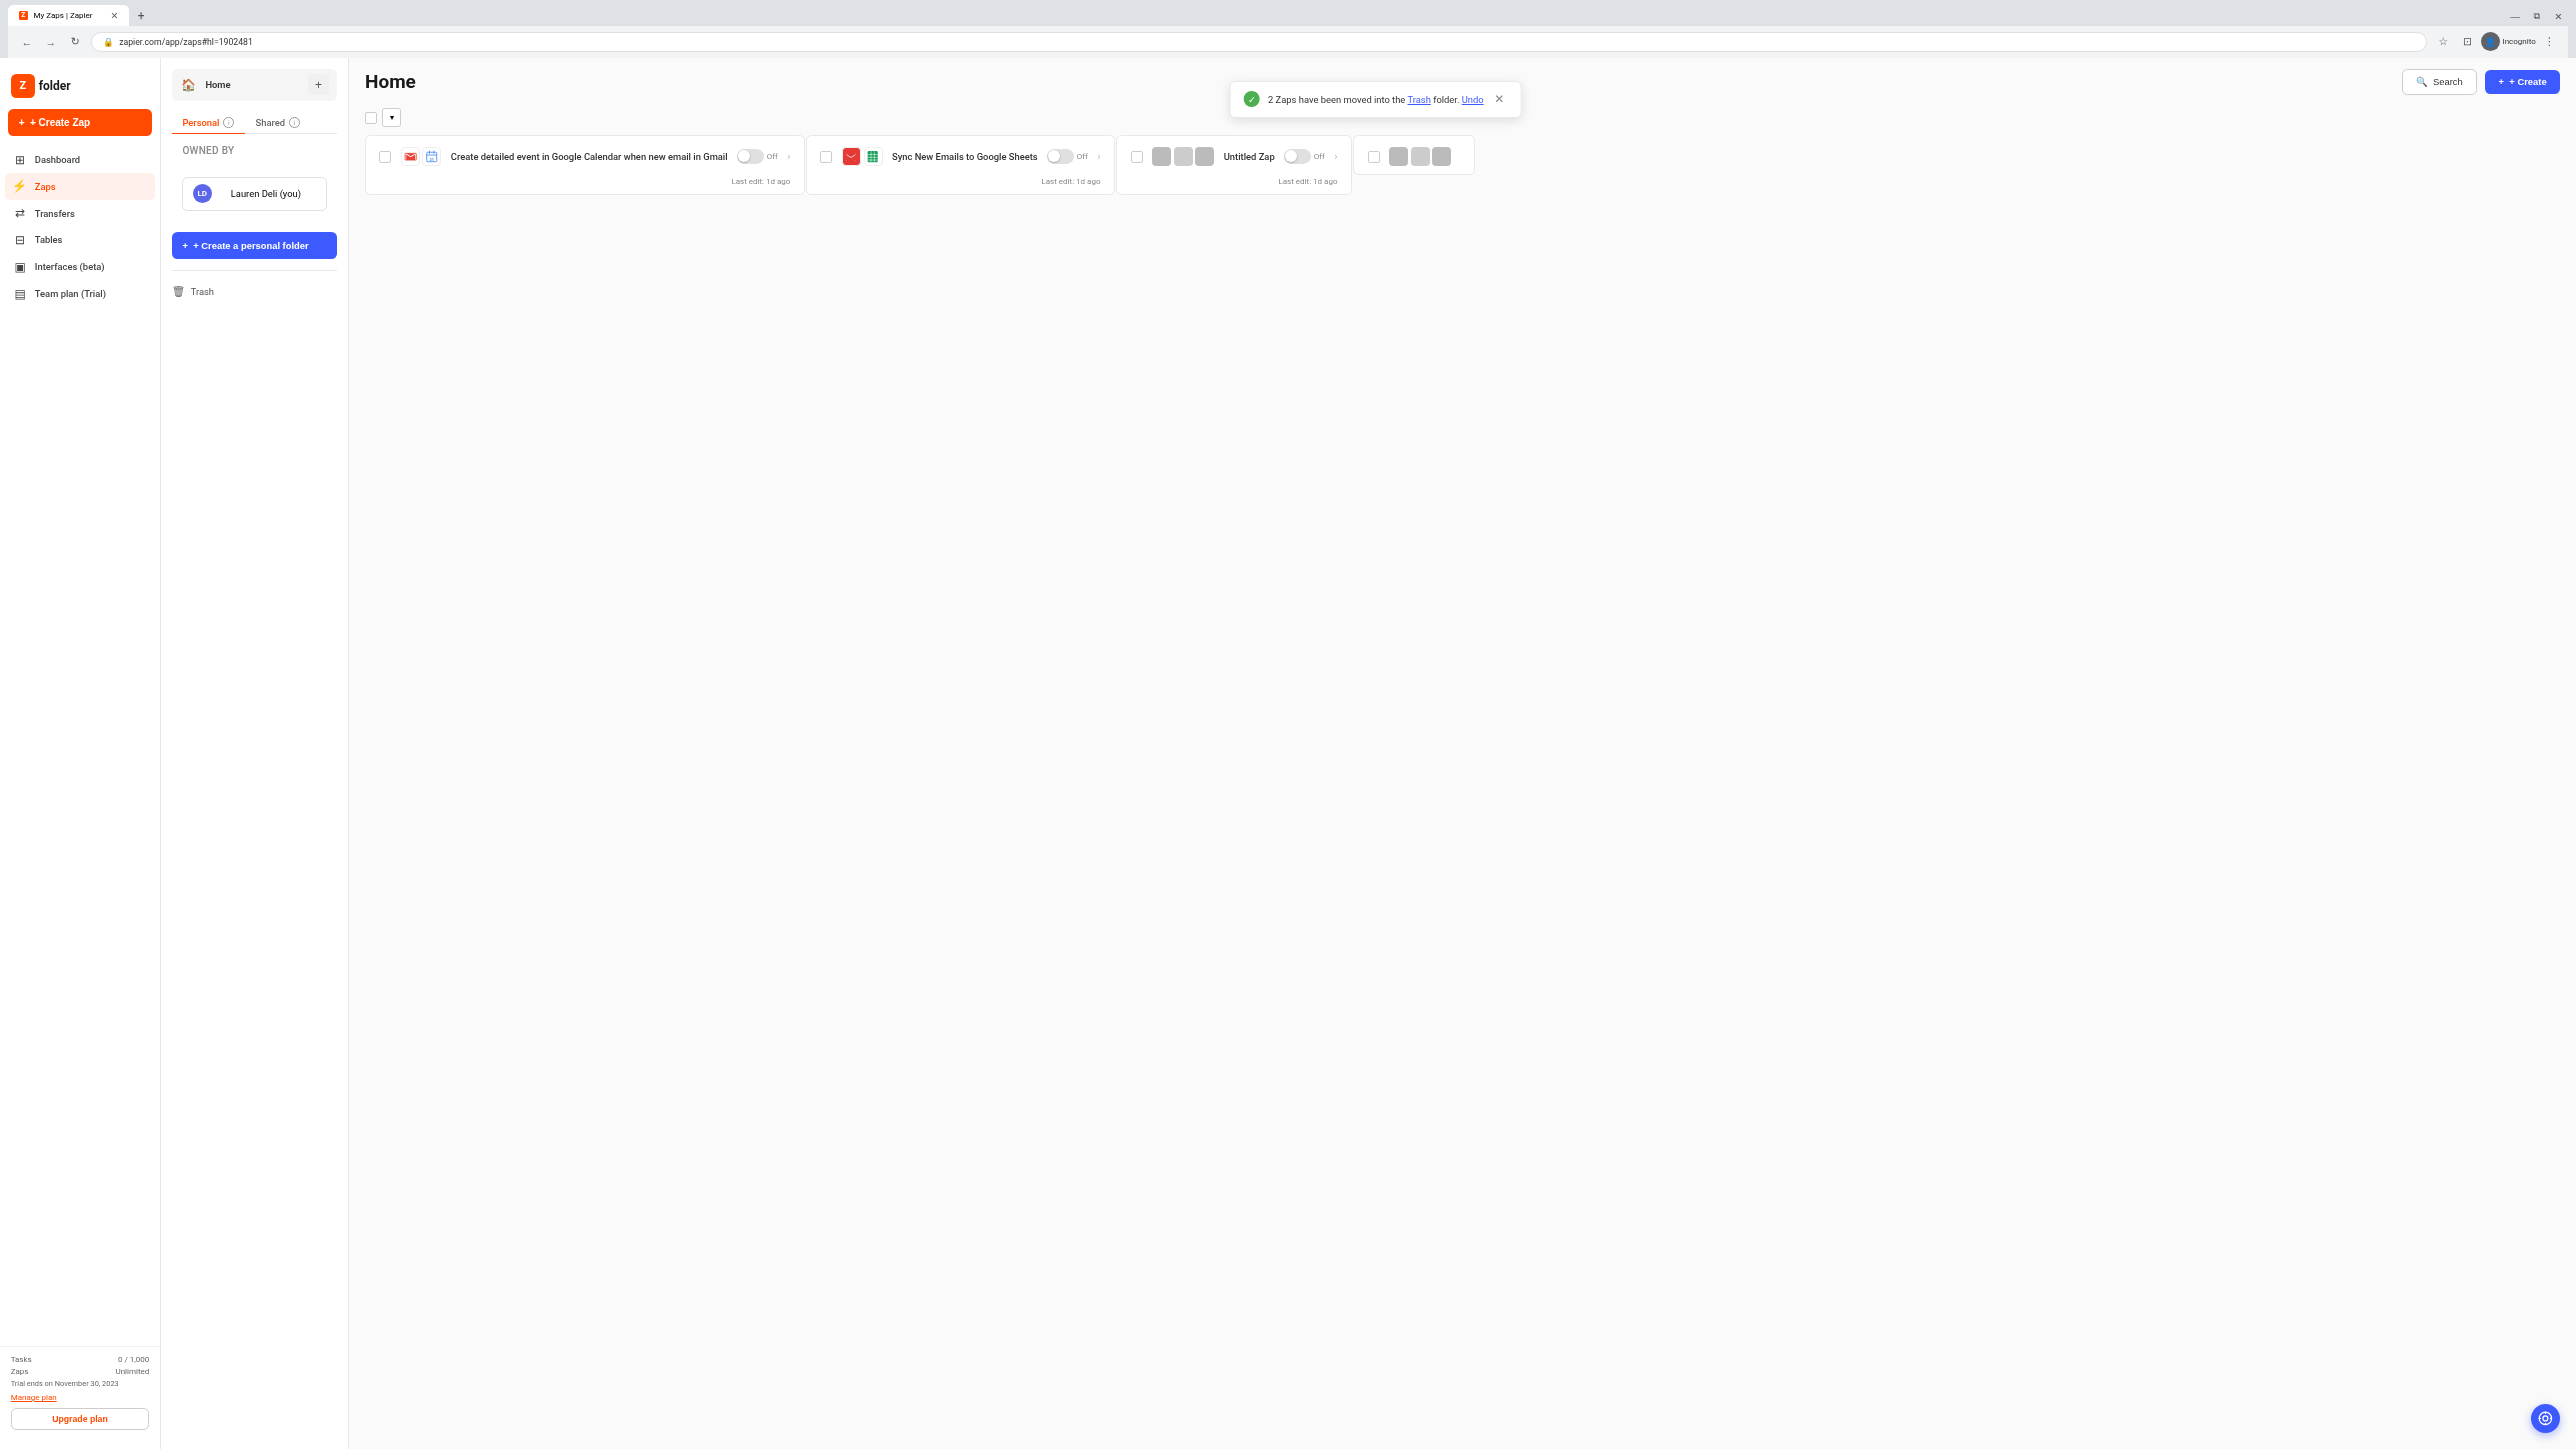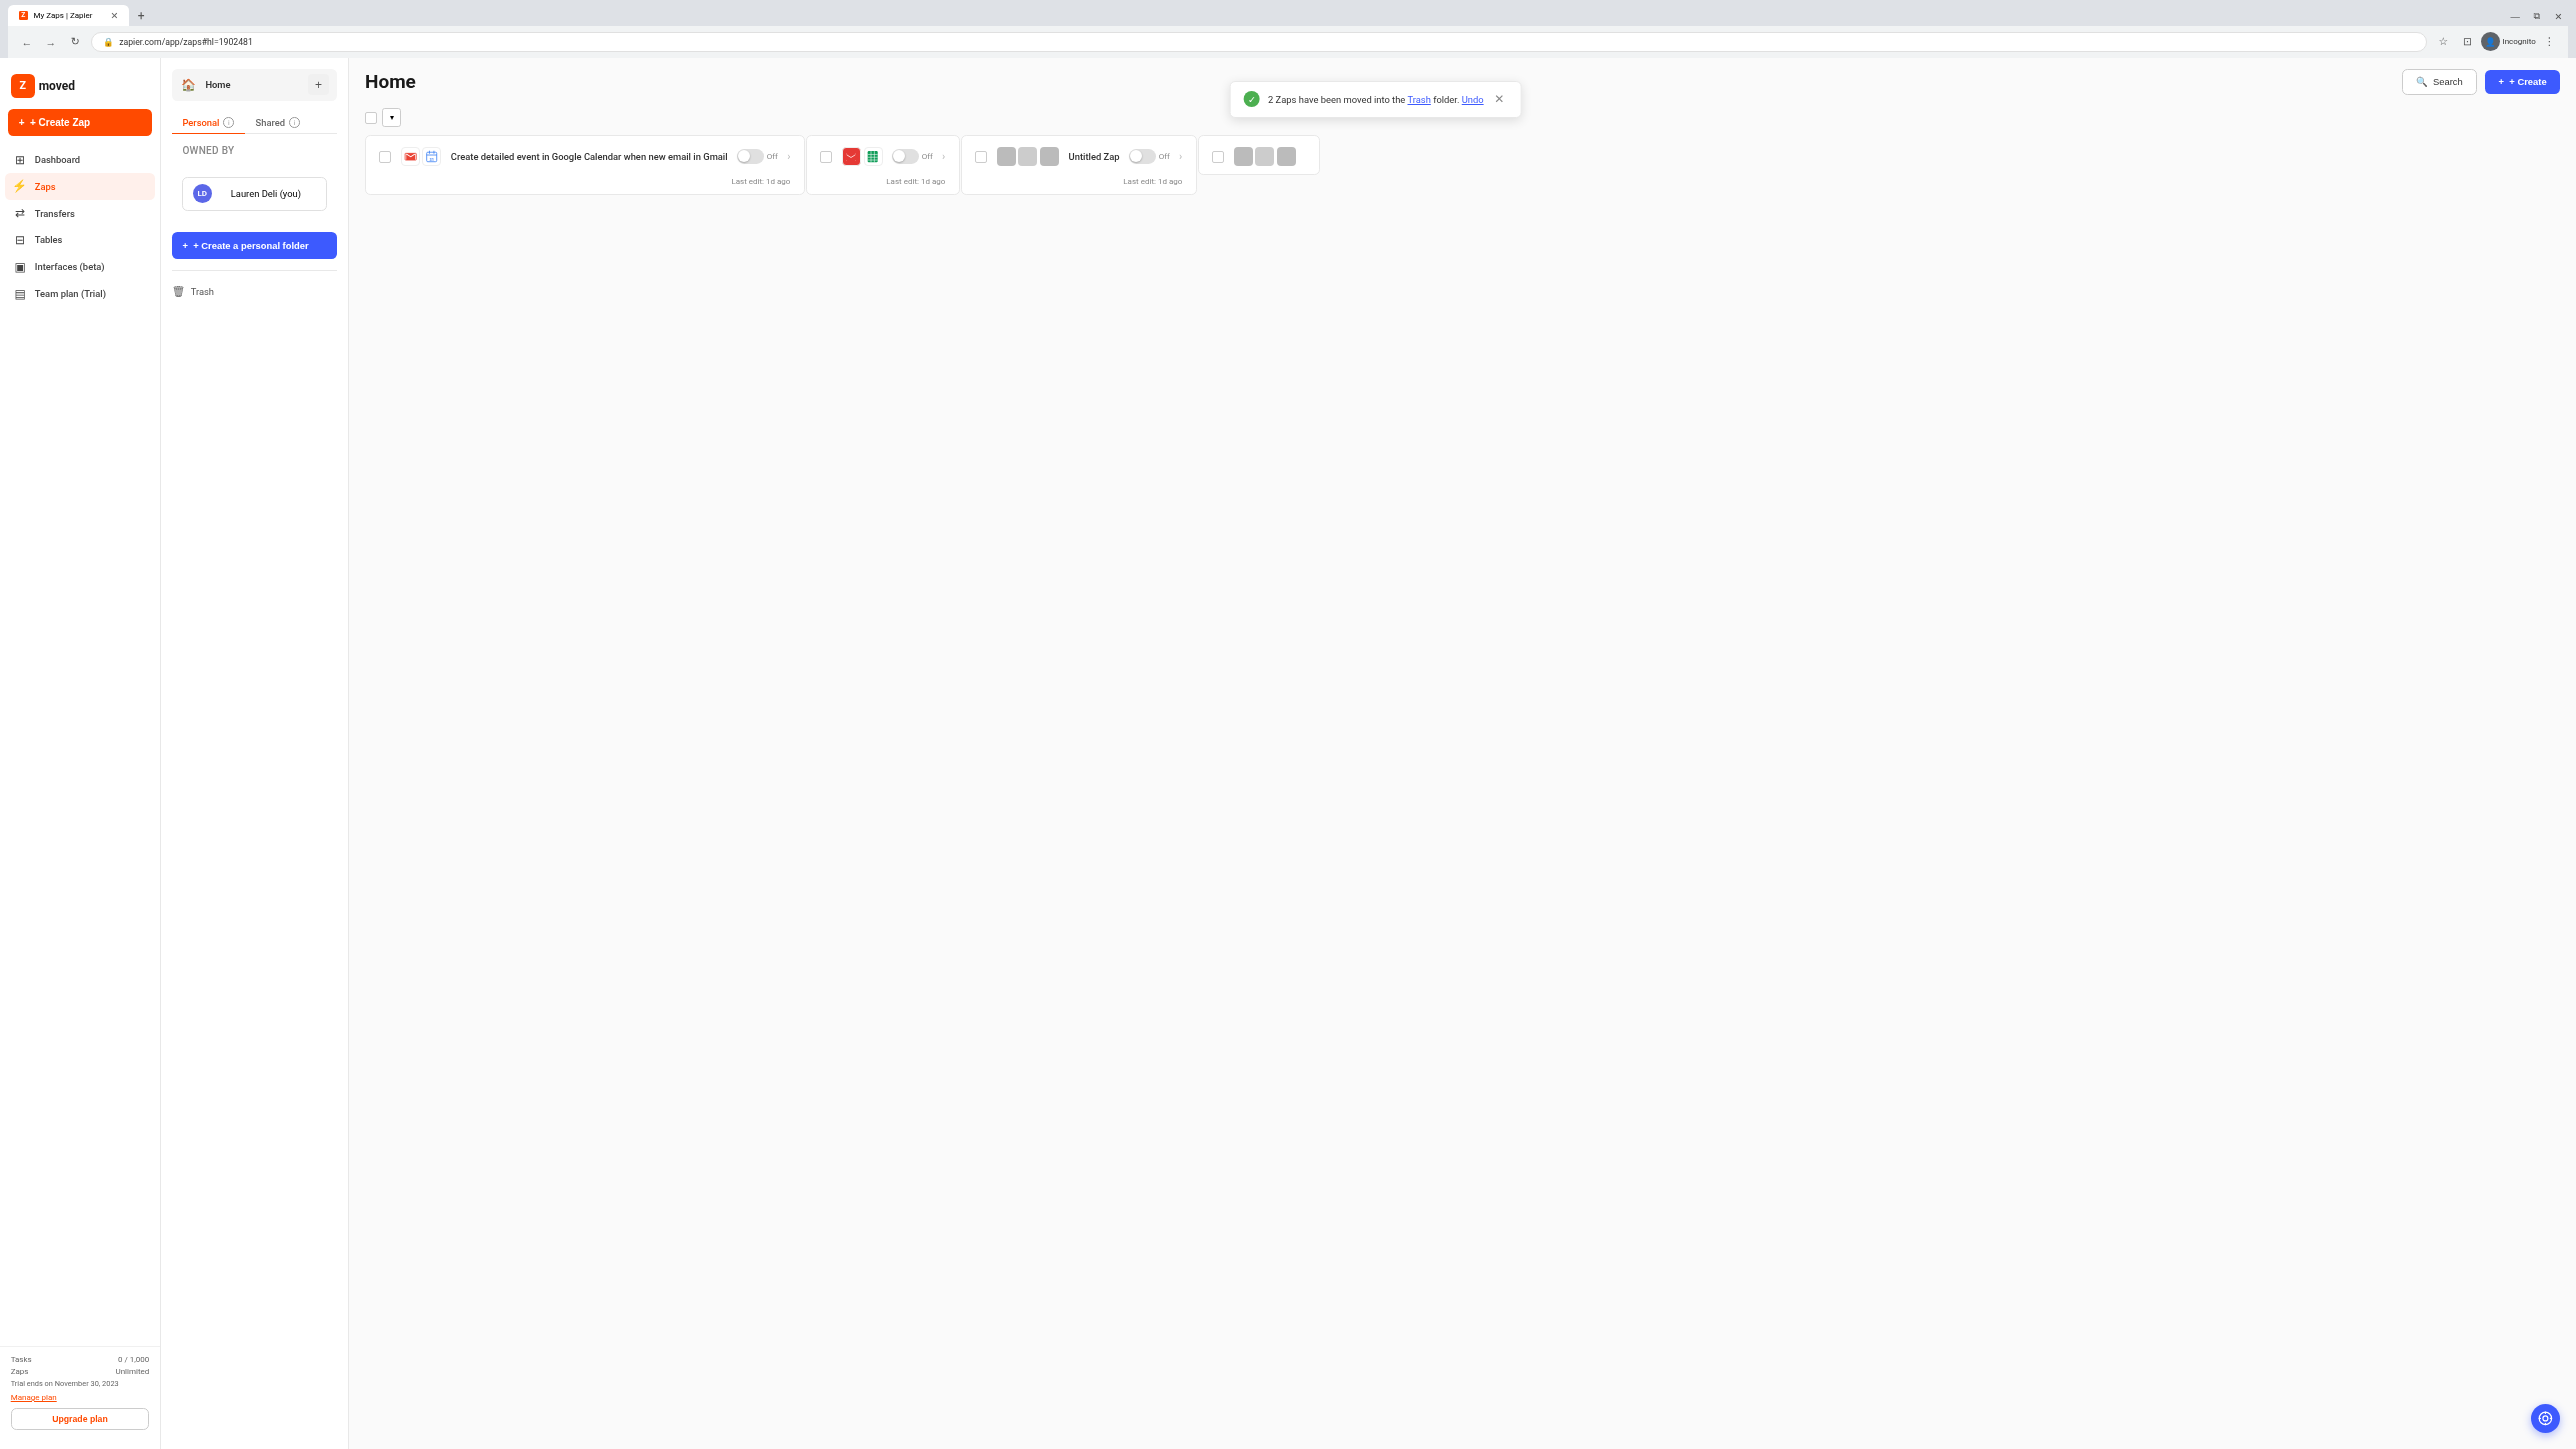--- a/index.html
+++ b/index.html
@@ -146,21 +146,21 @@
       <button class="browser-action-btn">⋮</button>
     </div>
   </div>
 </div>
 
 <div class="app-wrapper">
 
   <div class="sidebar">
     <div class="zapier-logo">
       <div class="zapier-logo-icon">Z</div>
-      <span style="font-size:12px; font-weight:700; color:#1a1a1a;">moved</span>
+      <span style="font-size:12px; font-weight:700; color:#1a1a1a;">folder</span>
     </div>
 
     <button class="create-zap-btn">
       <span>+</span>
       <span>+ Create Zap</span>
     </button>
 
     <div class="sidebar-nav">
       <div class="sidebar-nav-item">
         <span class="nav-icon">⊞</span>
@@ -320,20 +320,21 @@
                 <svg width="13.4" height="13.4" viewBox="0 0 24 24">
                     <rect x="3" y="2" width="18" height="20" rx="2" fill="#0F9D58"></rect>
                     <line x1="3" y1="8" x2="21" y2="8" stroke="white" stroke-width="1"></line>
                     <line x1="3" y1="13" x2="21" y2="13" stroke="white" stroke-width="1"></line>
                     <line x1="3" y1="18" x2="21" y2="18" stroke="white" stroke-width="1"></line>
                     <line x1="9" y1="2" x2="9" y2="22" stroke="white" stroke-width="1"></line>
                     <line x1="15" y1="2" x2="15" y2="22" stroke="white" stroke-width="1"></line>
                   </svg>
               </div>
             </div>
+            <span class="zap-name">Sync New Emails to Google Sheets</span>
             <div class="toggle-switch">
               <div class="toggle-track off">
                 <div class="toggle-knob"></div>
               </div>
               <span class="toggle-label">Off</span>
             </div>
             <span class="zap-chevron">›</span>
           </div>
           <div class="zap-bottom">
             <span class="last-edit-full">Last edit: 1d ago</span>

